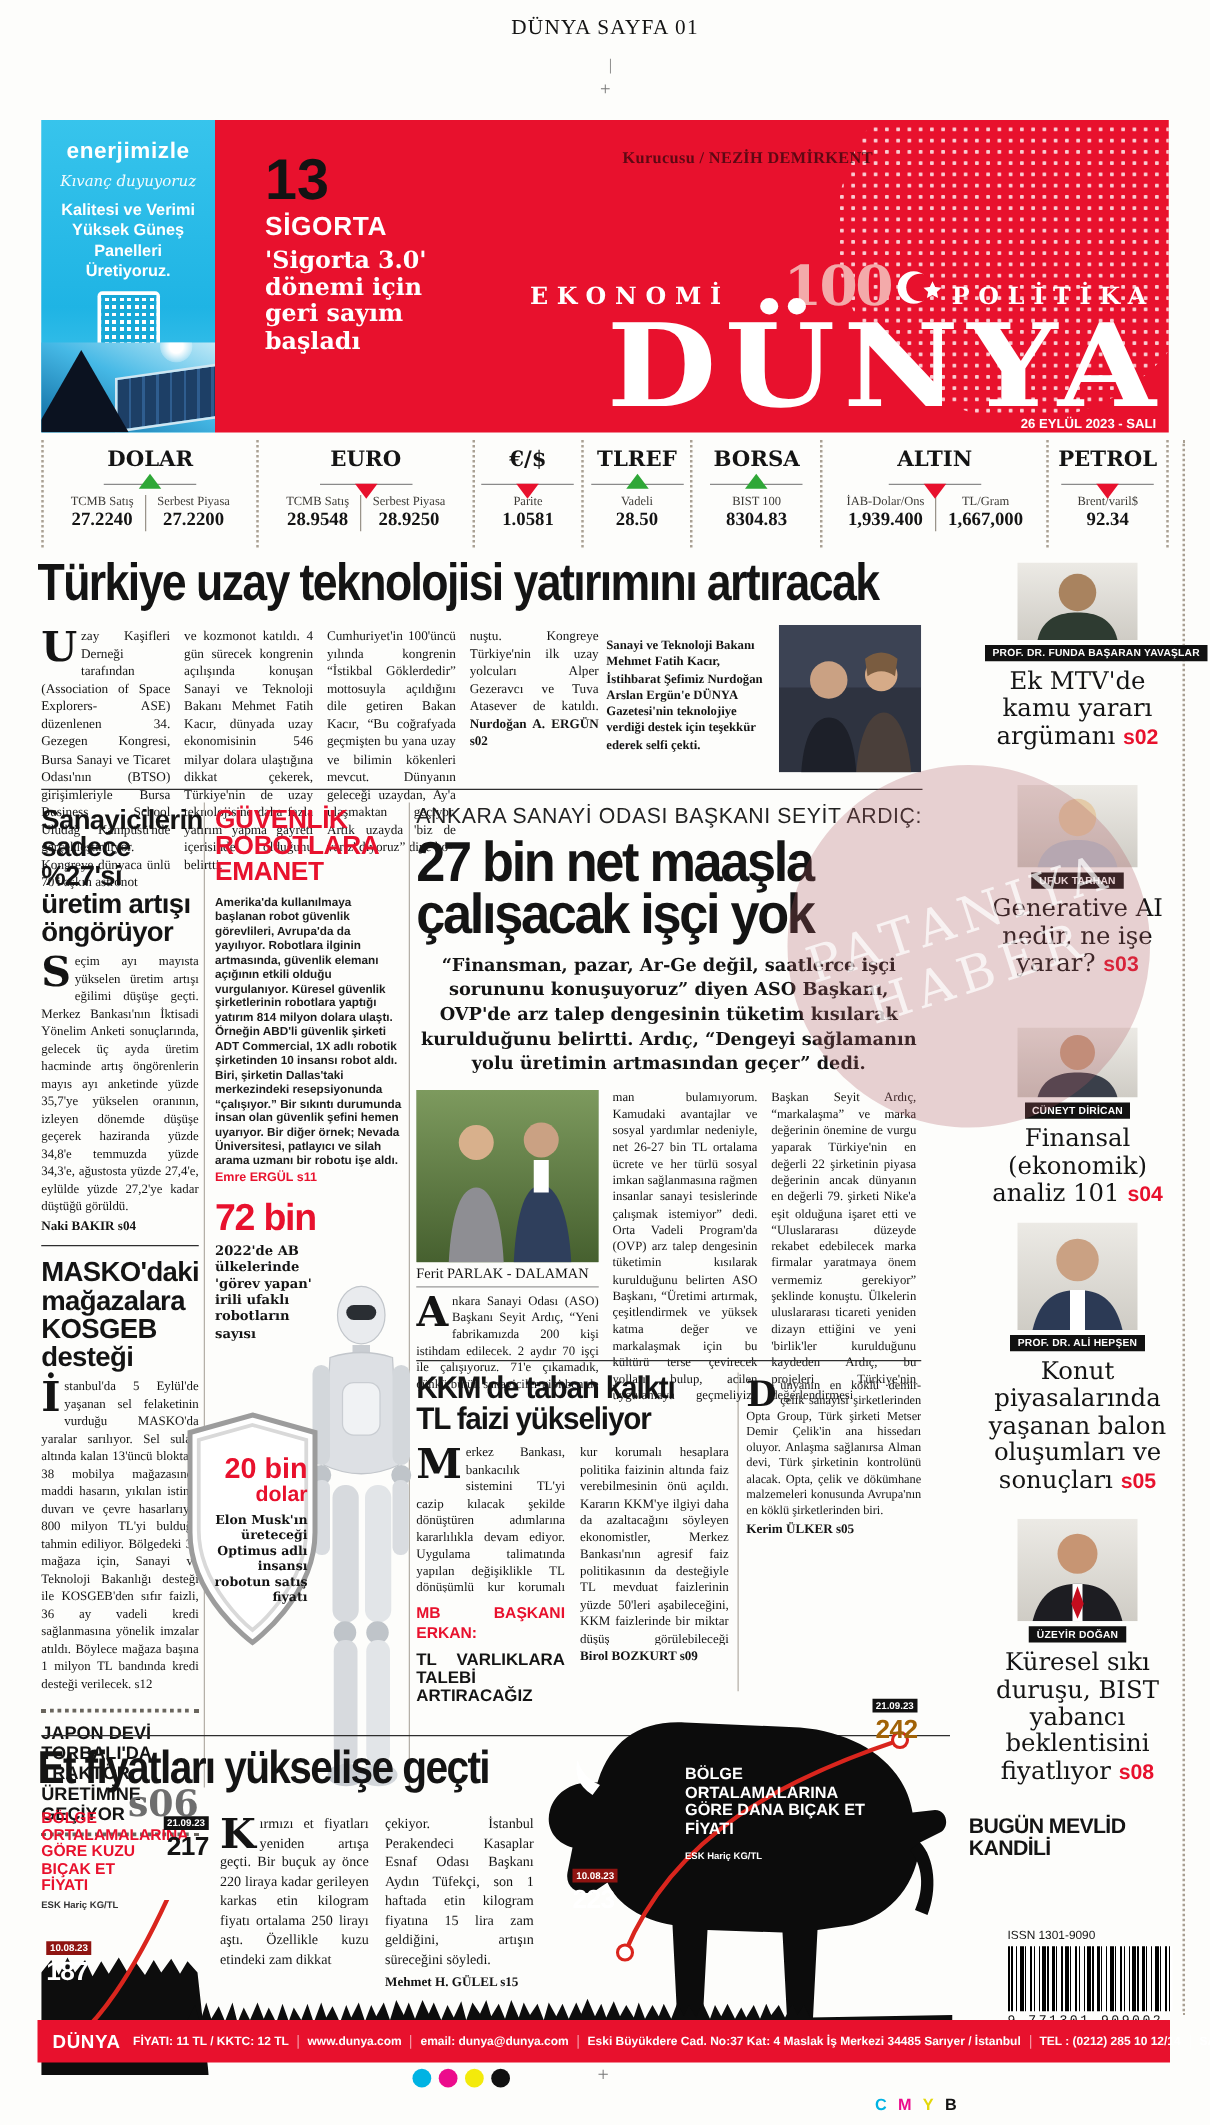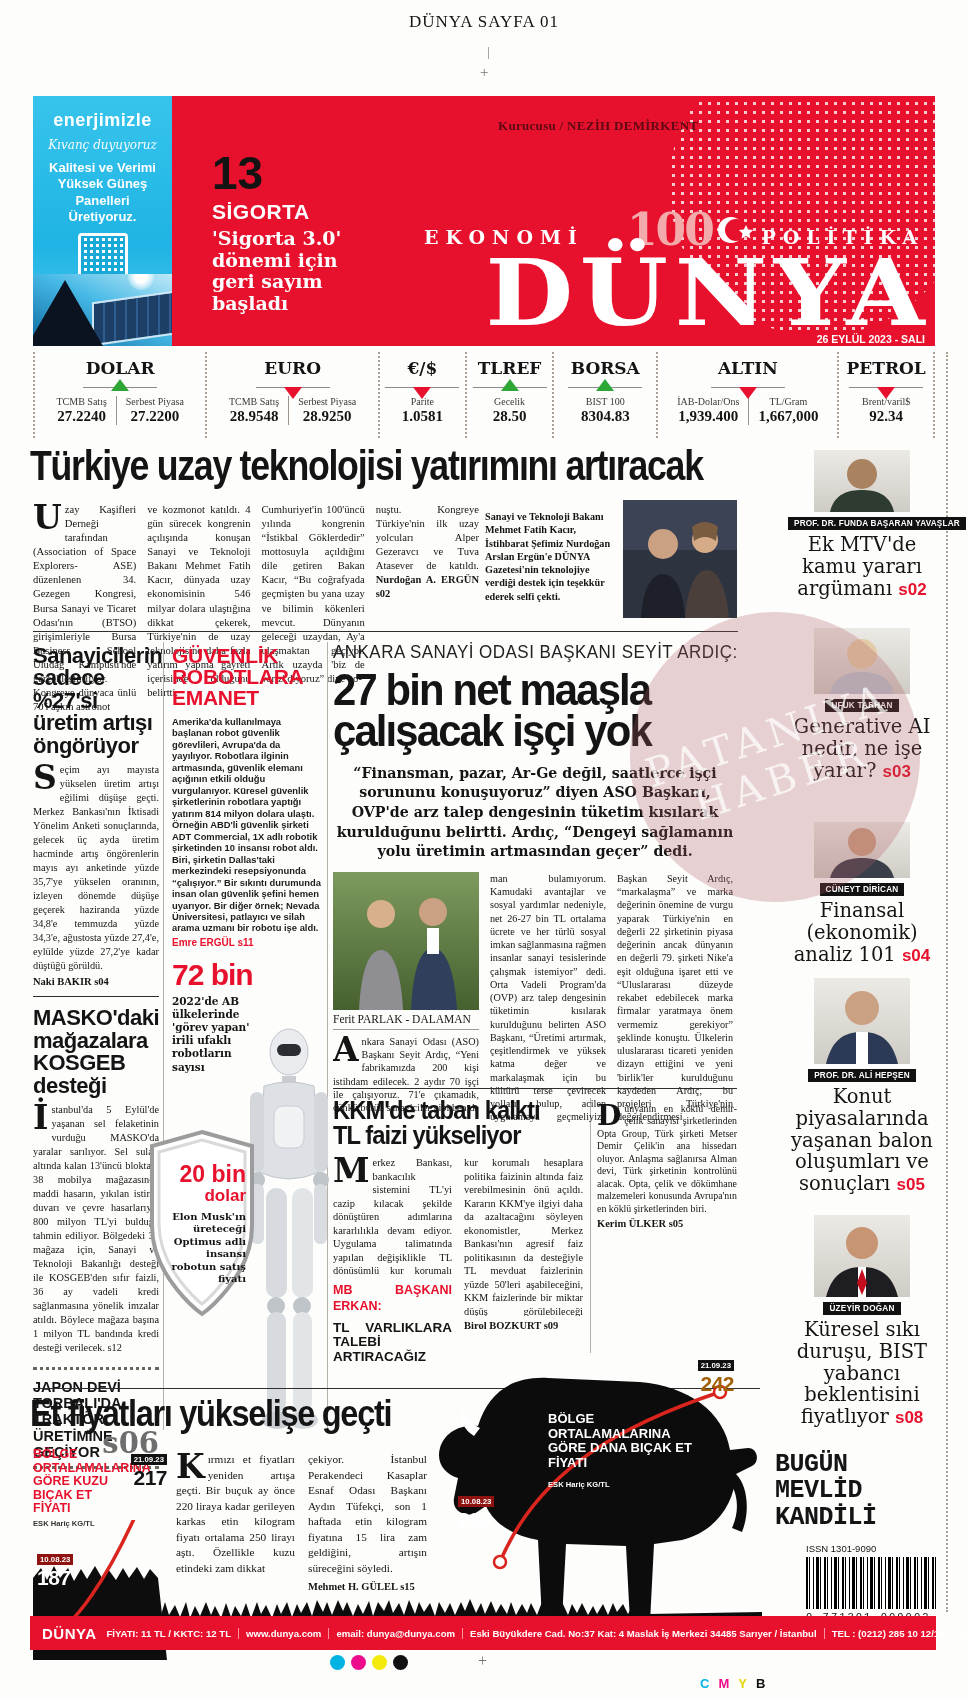--- a/index.html
+++ b/index.html
@@ -34,21 +34,21 @@
   .ad-panel{position:absolute;right:-10px;bottom:6px;width:86px;height:40px;transform:skewY(-8deg);
      background:repeating-linear-gradient(90deg,#1d3f66 0 9px,#2f5d8f 9px 11px),
                 repeating-linear-gradient(0deg,rgba(255,255,255,.25) 0 9px,rgba(255,255,255,0) 9px 12px);
      background-blend-mode:normal;border:2px solid #cfe6f2}
   .ad-sun{position:absolute;right:18px;top:-10px;width:26px;height:26px;border-radius:50%;
      background:radial-gradient(circle,#fff 0 30%,rgba(255,255,255,.25) 70%,transparent 72%)}
   .redbox{flex:1;background:#e8112d;position:relative;overflow:hidden;color:#fff}
   .globe{position:absolute;right:-34px;top:-60px;width:300px;height:300px;border-radius:50%;
      background-image:radial-gradient(rgba(255,255,255,.92) 1.5px,transparent 1.9px);background-size:9px 9px;opacity:.85}
   .founder{position:absolute;left:326px;top:22px;font-weight:bold;font-size:13px;color:rgba(40,5,10,.72);letter-spacing:.3px}
-  .promo{position:absolute;left:40px;top:54px;width:160px}
+  .promo{position:absolute;left:40px;top:24px;width:160px}
   .promo-num{font-family:"Liberation Sans",sans-serif;font-weight:bold;font-size:46px;color:#131313;line-height:1}
   .promo-sec{font-family:"Liberation Sans",sans-serif;font-weight:bold;font-size:21px;letter-spacing:.5px;margin-top:4px}
   .promo-txt{font-weight:bold;font-size:19px;line-height:1.14;margin-top:4px;font-family:"DejaVu Serif",serif}
   .cent{position:absolute;left:455px;top:112px;display:flex;align-items:center}
   .cent-num{font-family:"DejaVu Serif",serif;font-weight:bold;font-size:44px;color:#f3aaaa;line-height:1;letter-spacing:-2px}
   .brandrow{position:absolute;left:252px;top:130px;width:500px;display:flex;align-items:center;justify-content:space-between;}
   .brandrow span{font-family:"DejaVu Serif",serif;font-weight:bold;font-size:19px;letter-spacing:7px}
   .brand{position:absolute;right:4px;bottom:14px;font-family:"DejaVu Serif",serif;font-weight:bold;
      font-size:92px;line-height:.85;letter-spacing:6px;transform:scaleX(1.1);transform-origin:right}
   .mdate{position:absolute;right:10px;bottom:1px;font-family:"Liberation Sans",sans-serif;font-weight:bold;font-size:10.5px}
@@ -133,22 +133,22 @@
   .opta-b{font-size:9.9px;line-height:1.26;text-align:justify;margin-top:7px;max-height:152px;overflow:hidden}
 
   
   .side-item{position:absolute;left:788px;width:148px;text-align:center}
   .portrait{width:96px;height:100%;margin:0 auto;background:linear-gradient(#eceae5,#cfccc5)}
   .p-wrap{height:62px;overflow:hidden}
   .s-label{display:inline-block;background:#111;color:#fff;font-family:"Liberation Sans",sans-serif;
      font-weight:bold;font-size:8.2px;padding:2px 6px;margin-top:2px;letter-spacing:.2px;white-space:nowrap}
   .s-head{font-size:19.5px;line-height:1.12;margin-top:4px;font-family:"DejaVu Serif",serif}
   .s-page{color:#e8112d;font-weight:bold;font-family:"Liberation Sans",sans-serif;font-size:17px}
-  .kandil{position:absolute;left:775px;top:1452px;width:160px;font-family:Liberation Mono, monospace;
-     font-weight:bold;font-size:25px;line-height:1.05;letter-spacing:-.5px}
+  .kandil{position:absolute;left:775px;top:1452px;width:160px;font-family:Liberation Sans, sans-serif;
+     font-weight:bold;font-size:17px;line-height:1.05;letter-spacing:-.5px}
   .issn{position:absolute;left:806px;top:1543px;width:132px;font-family:"Liberation Sans",sans-serif;font-size:9.5px}
   .barcode{width:132px;height:52px;margin-top:3px;background:
      repeating-linear-gradient(90deg,#000 0 2px,#fff 2px 3px,#000 3px 4px,#fff 4px 7px,#000 7px 8px,#fff 8px 10px,#000 10px 13px,#fff 13px 14px,#000 14px 15px,#fff 15px 18px)}
   .bdigits{font-family:"Liberation Mono",monospace;font-size:10.5px;letter-spacing:2px;margin-top:2px}
 
   
   .wm{position:absolute;left:630px;top:612px;width:290px;height:290px;border-radius:50%;
      background:rgba(173,88,95,.27);display:flex;flex-direction:column;align-items:center;justify-content:center;
      transform:rotate(-18deg);pointer-events:none;z-index:30}
   .wm div{font-family:"DejaVu Serif",serif;font-size:40px;letter-spacing:6px;color:rgba(255,255,255,.72)}
@@ -279,21 +279,21 @@
         </div>
       </div>
   </div>
   <div class="tk" style="flex:1">
     <div class="tk-name">TLREF</div>
     <div class="tk-arrow up">
         <i></i>
       </div>
     <div class="tk-quotes">
         <div class="tk-q">
-          <div class="tk-l">Gecelik</div>
+          <div class="tk-l">Vadeli</div>
           <div class="tk-v">28.50</div>
         </div>
       </div>
   </div>
   <div class="tk" style="flex:1.2">
     <div class="tk-name">BORSA</div>
     <div class="tk-arrow up">
         <i></i>
       </div>
     <div class="tk-quotes">

